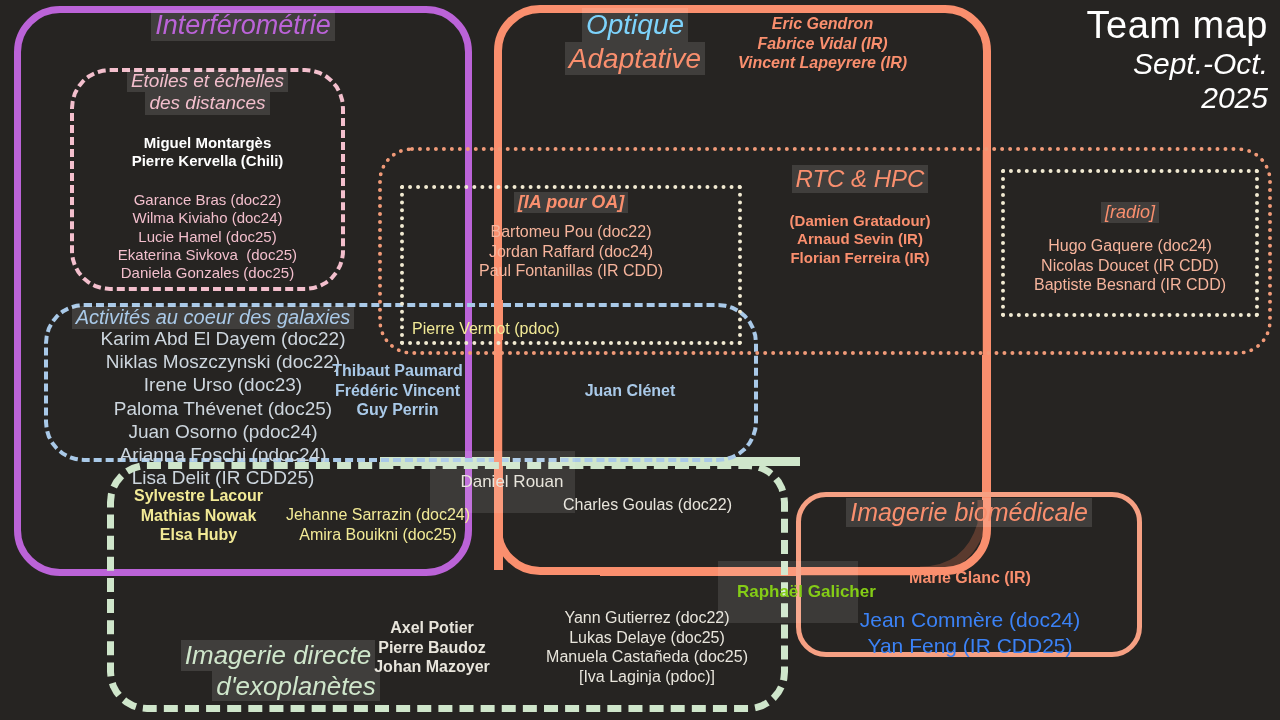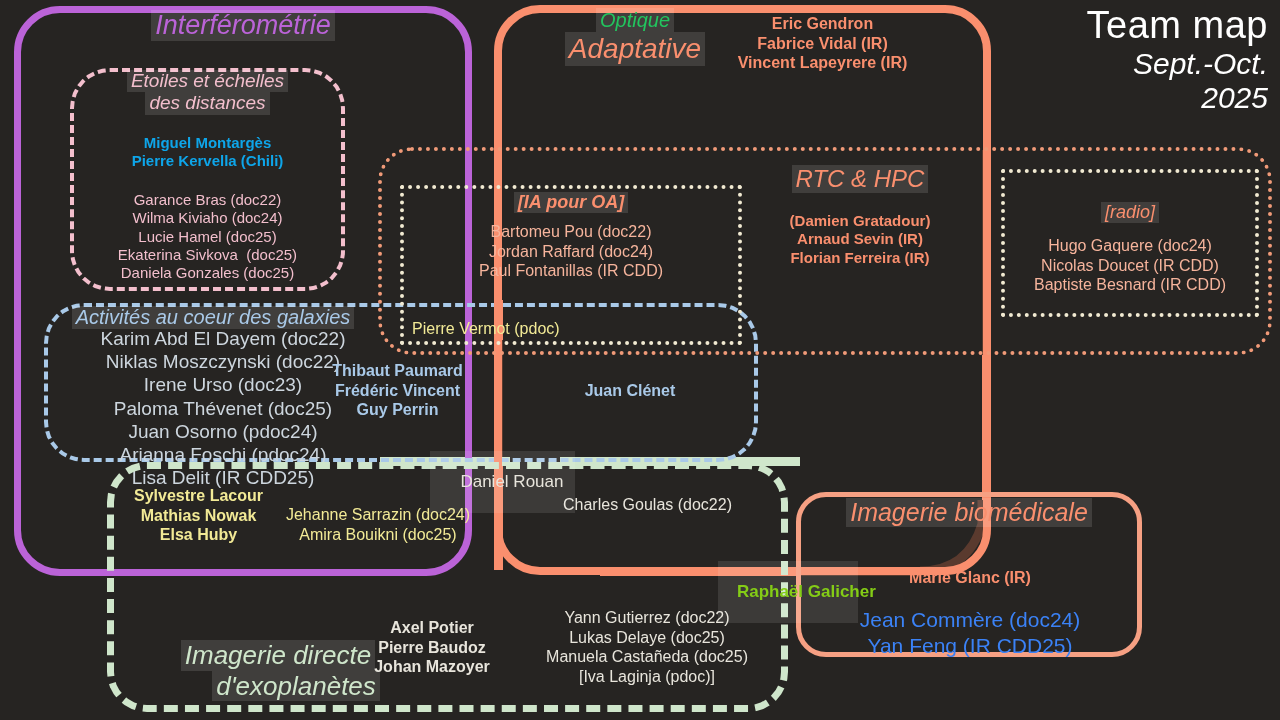--- a/index.html
+++ b/index.html
@@ -59,21 +59,21 @@
   <div class="box solid-round" style="left:14px;top:6px;width:458px;height:570px;border-width:7px;border-color:#bb63d8;"></div>
   <div class="title-wrap" style="left:14px;top:10px;width:458px;">
     <span class="title" style="color:#bb63d8;font-size:27px;">Interférométrie</span>
   </div>
 
   <div class="box dashed-round" style="left:70px;top:68px;width:275px;height:223px;border-width:4px;border-color:#f3bfcd;"></div>
   <div class="title-wrap" style="left:70px;top:70px;width:275px;line-height:1.18;">
     <span class="title" style="color:#f3bfcd;font-size:19px;">Etoiles et échelles</span><br>
     <span class="title" style="color:#f3bfcd;font-size:19px;">des distances</span>
   </div>
-  <div class="tblock bold" style="left:70px;top:134px;width:275px;color:#0ea5e9;font-size:15px;">Miguel Montargès
+  <div class="tblock bold" style="left:70px;top:134px;width:275px;color:#ffffff;font-size:15px;">Miguel Montargès
 Pierre Kervella (Chili)</div>
   <div class="tblock" style="left:70px;top:191px;width:275px;color:#f3bfcd;font-size:15px;">Garance Bras (doc22)
 Wilma Kiviaho (doc24)
 Lucie Hamel (doc25)
 Ekaterina Sivkova  (doc25)
 Daniela Gonzales (doc25)</div>
 
   <div class="box dashed-round" style="left:44px;top:303px;width:714px;height:159px;border-width:4px;border-color:#a9c9e8;"></div>
   <div class="title-wrap" style="left:48px;top:306px;width:330px;">
     <span class="title" style="color:#a9c9e8;font-size:20px;">Activités au coeur des galaxies</span>
@@ -84,24 +84,24 @@
 Paloma Thévenet (doc25)
 Juan Osorno (pdoc24)
 Arianna Foschi (pdoc24)
 Lisa Delit (IR CDD25)</div>
   <div class="tblock bold" style="left:300px;top:361px;width:195px;color:#a9c9e8;font-size:16px;">Thibaut Paumard
 Frédéric Vincent
 Guy Perrin</div>
 
   <div class="box solid-round" style="left:494px;top:5px;width:497px;height:570px;border-width:8px;border-color:#fa8f6e;"></div>
   <div class="title-wrap" style="left:520px;top:8px;width:230px;line-height:1.2;">
-    <span class="title" style="color:#22c55e;font-size:20px;">Optique</span><br>
+    <span class="title" style="color:#7dd3fc;font-size:28px;">Optique</span><br>
     <span class="title" style="color:#fa8f6e;font-size:28px;text-align:right;">Adaptative</span>
   </div>
-  <div class="tblock bold" style="left:700px;top:14px;width:245px;color:#fa8f6e;font-size:16px;">Eric Gendron
+  <div class="tblock bold" style="left:700px;top:14px;width:245px;color:#fa8f6e;font-size:16px;font-style:italic;">Eric Gendron
 Fabrice Vidal (IR)
 Vincent Lapeyrere (IR)</div>
   <div class="tblock bold" style="left:530px;top:381px;width:200px;color:#a9c9e8;font-size:16px;">Juan Clénet</div>
 
   <div class="box dotted-round" style="left:378px;top:147px;width:894px;height:208px;border-width:4px;border-color:#f09a78;"></div>
 
   <div class="box dotted-sq" style="left:400px;top:185px;width:342px;height:160px;border-width:4px;border-color:#f1ead2;"></div>
   <div class="title-wrap" style="left:400px;top:192px;width:342px;">
     <span class="title" style="color:#fa8f6e;font-size:18px;font-weight:bold;">[IA pour OA]</span>
   </div>

